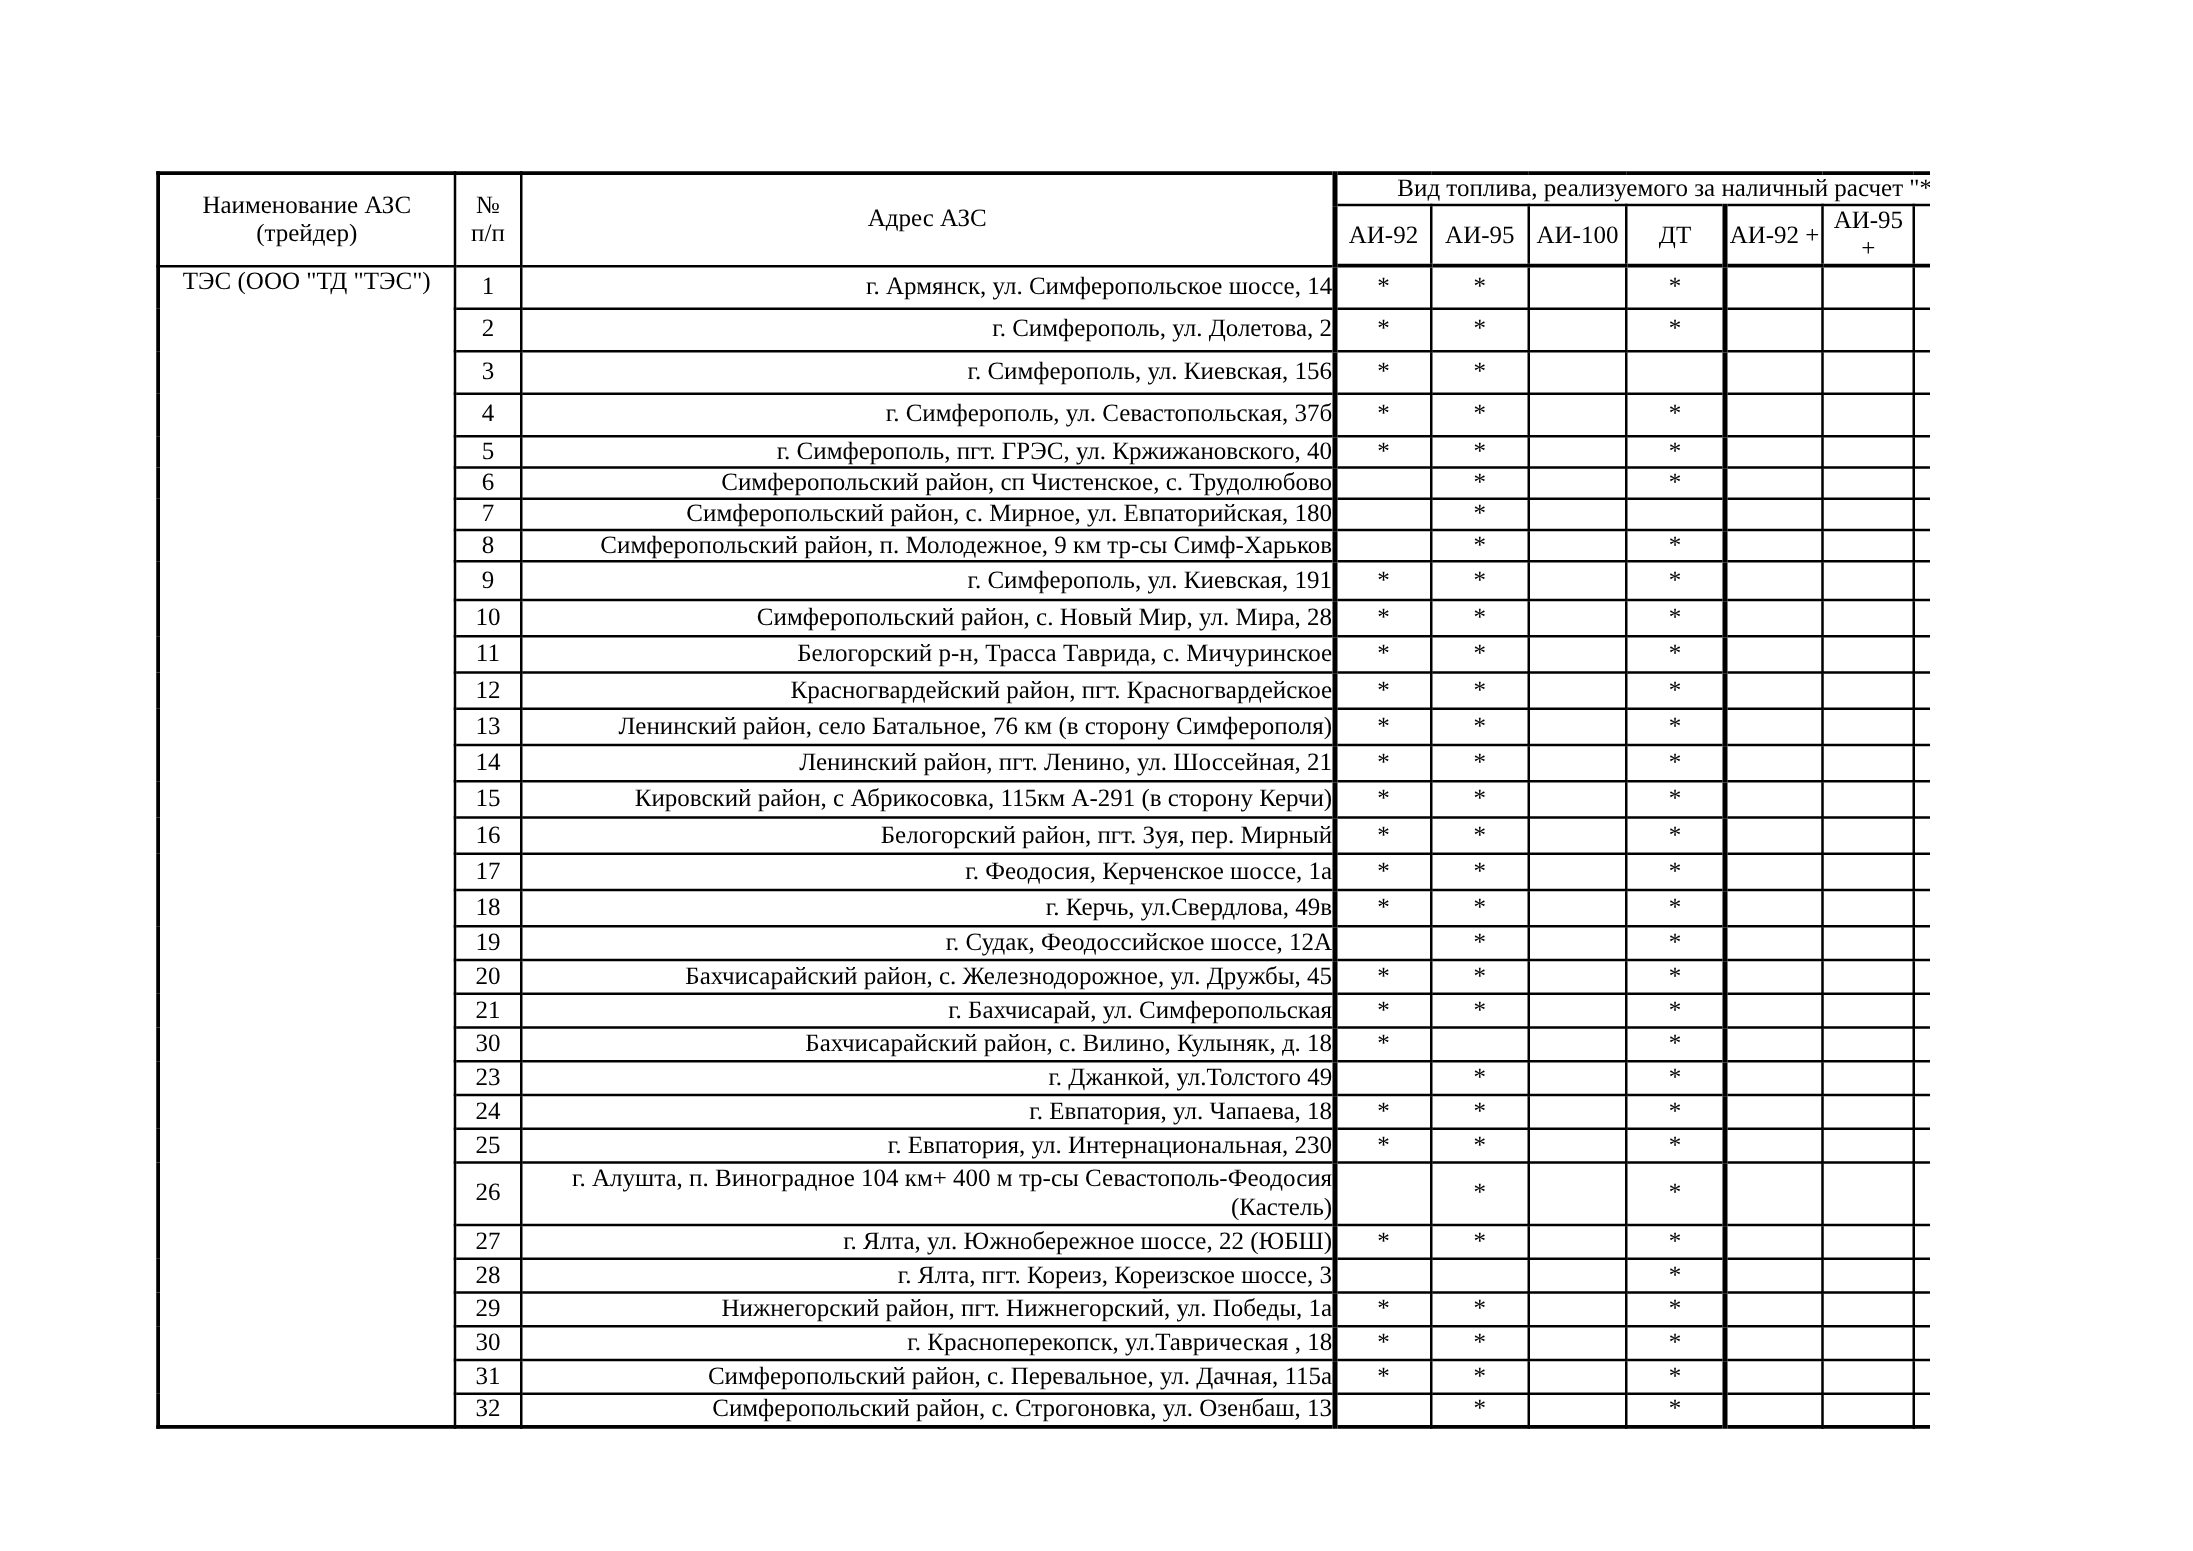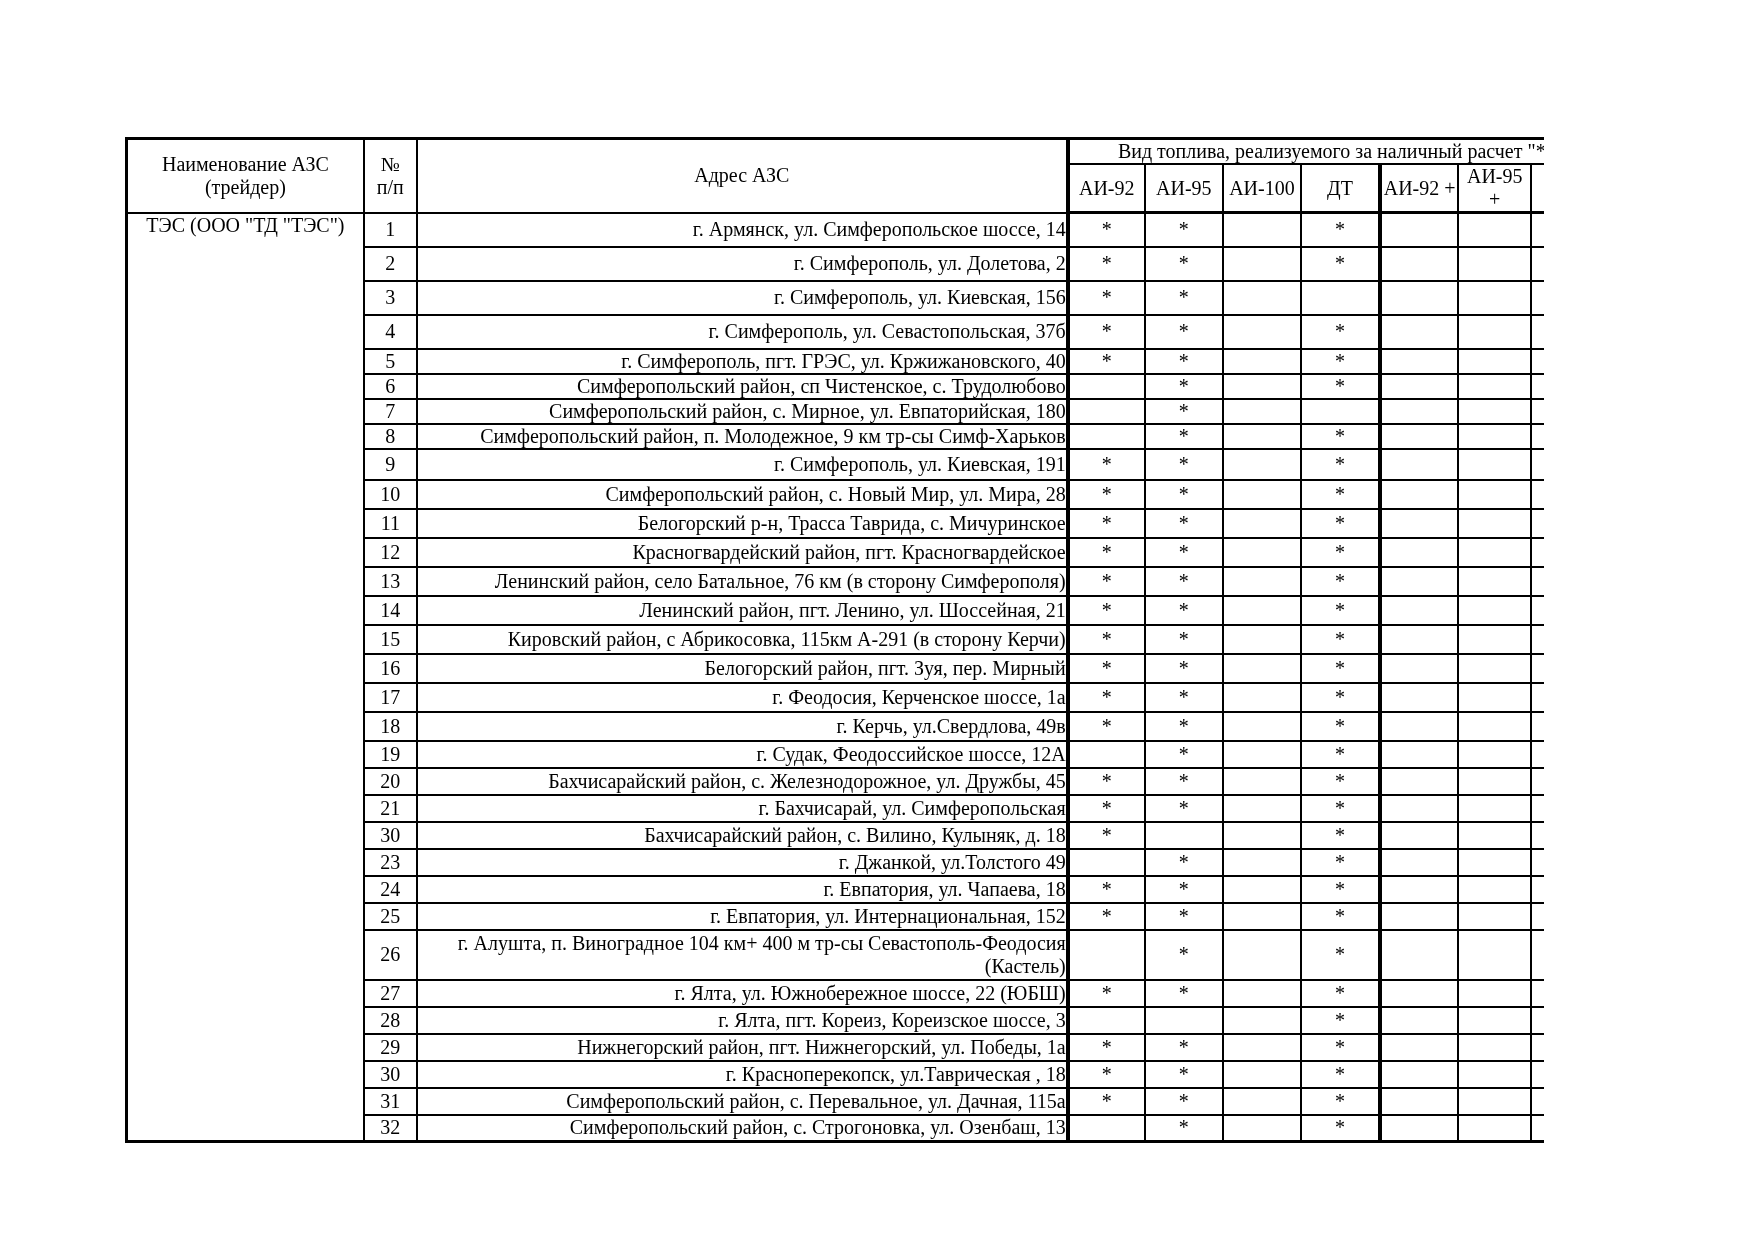--- a/index.html
+++ b/index.html
@@ -368,21 +368,21 @@
           <td class="mark-cell thick-left">*</td>
           <td class="mark-cell">*</td>
           <td class="mark-cell"></td>
           <td class="mark-cell">*</td>
           <td class="mark-cell thick-left"></td>
           <td class="mark-cell"></td>
           <td class="mark-cell"></td>
         </tr>
         <tr>
           <td class="num-cell">25</td>
-          <td class="addr-cell">г. Евпатория, ул. Интернациональная, 152</td>
+          <td class="addr-cell">г. Евпатория, ул. Интернациональная, 230</td>
           <td class="mark-cell thick-left">*</td>
           <td class="mark-cell">*</td>
           <td class="mark-cell"></td>
           <td class="mark-cell">*</td>
           <td class="mark-cell thick-left"></td>
           <td class="mark-cell"></td>
           <td class="mark-cell"></td>
         </tr>
         <tr>
           <td class="num-cell">26</td>

